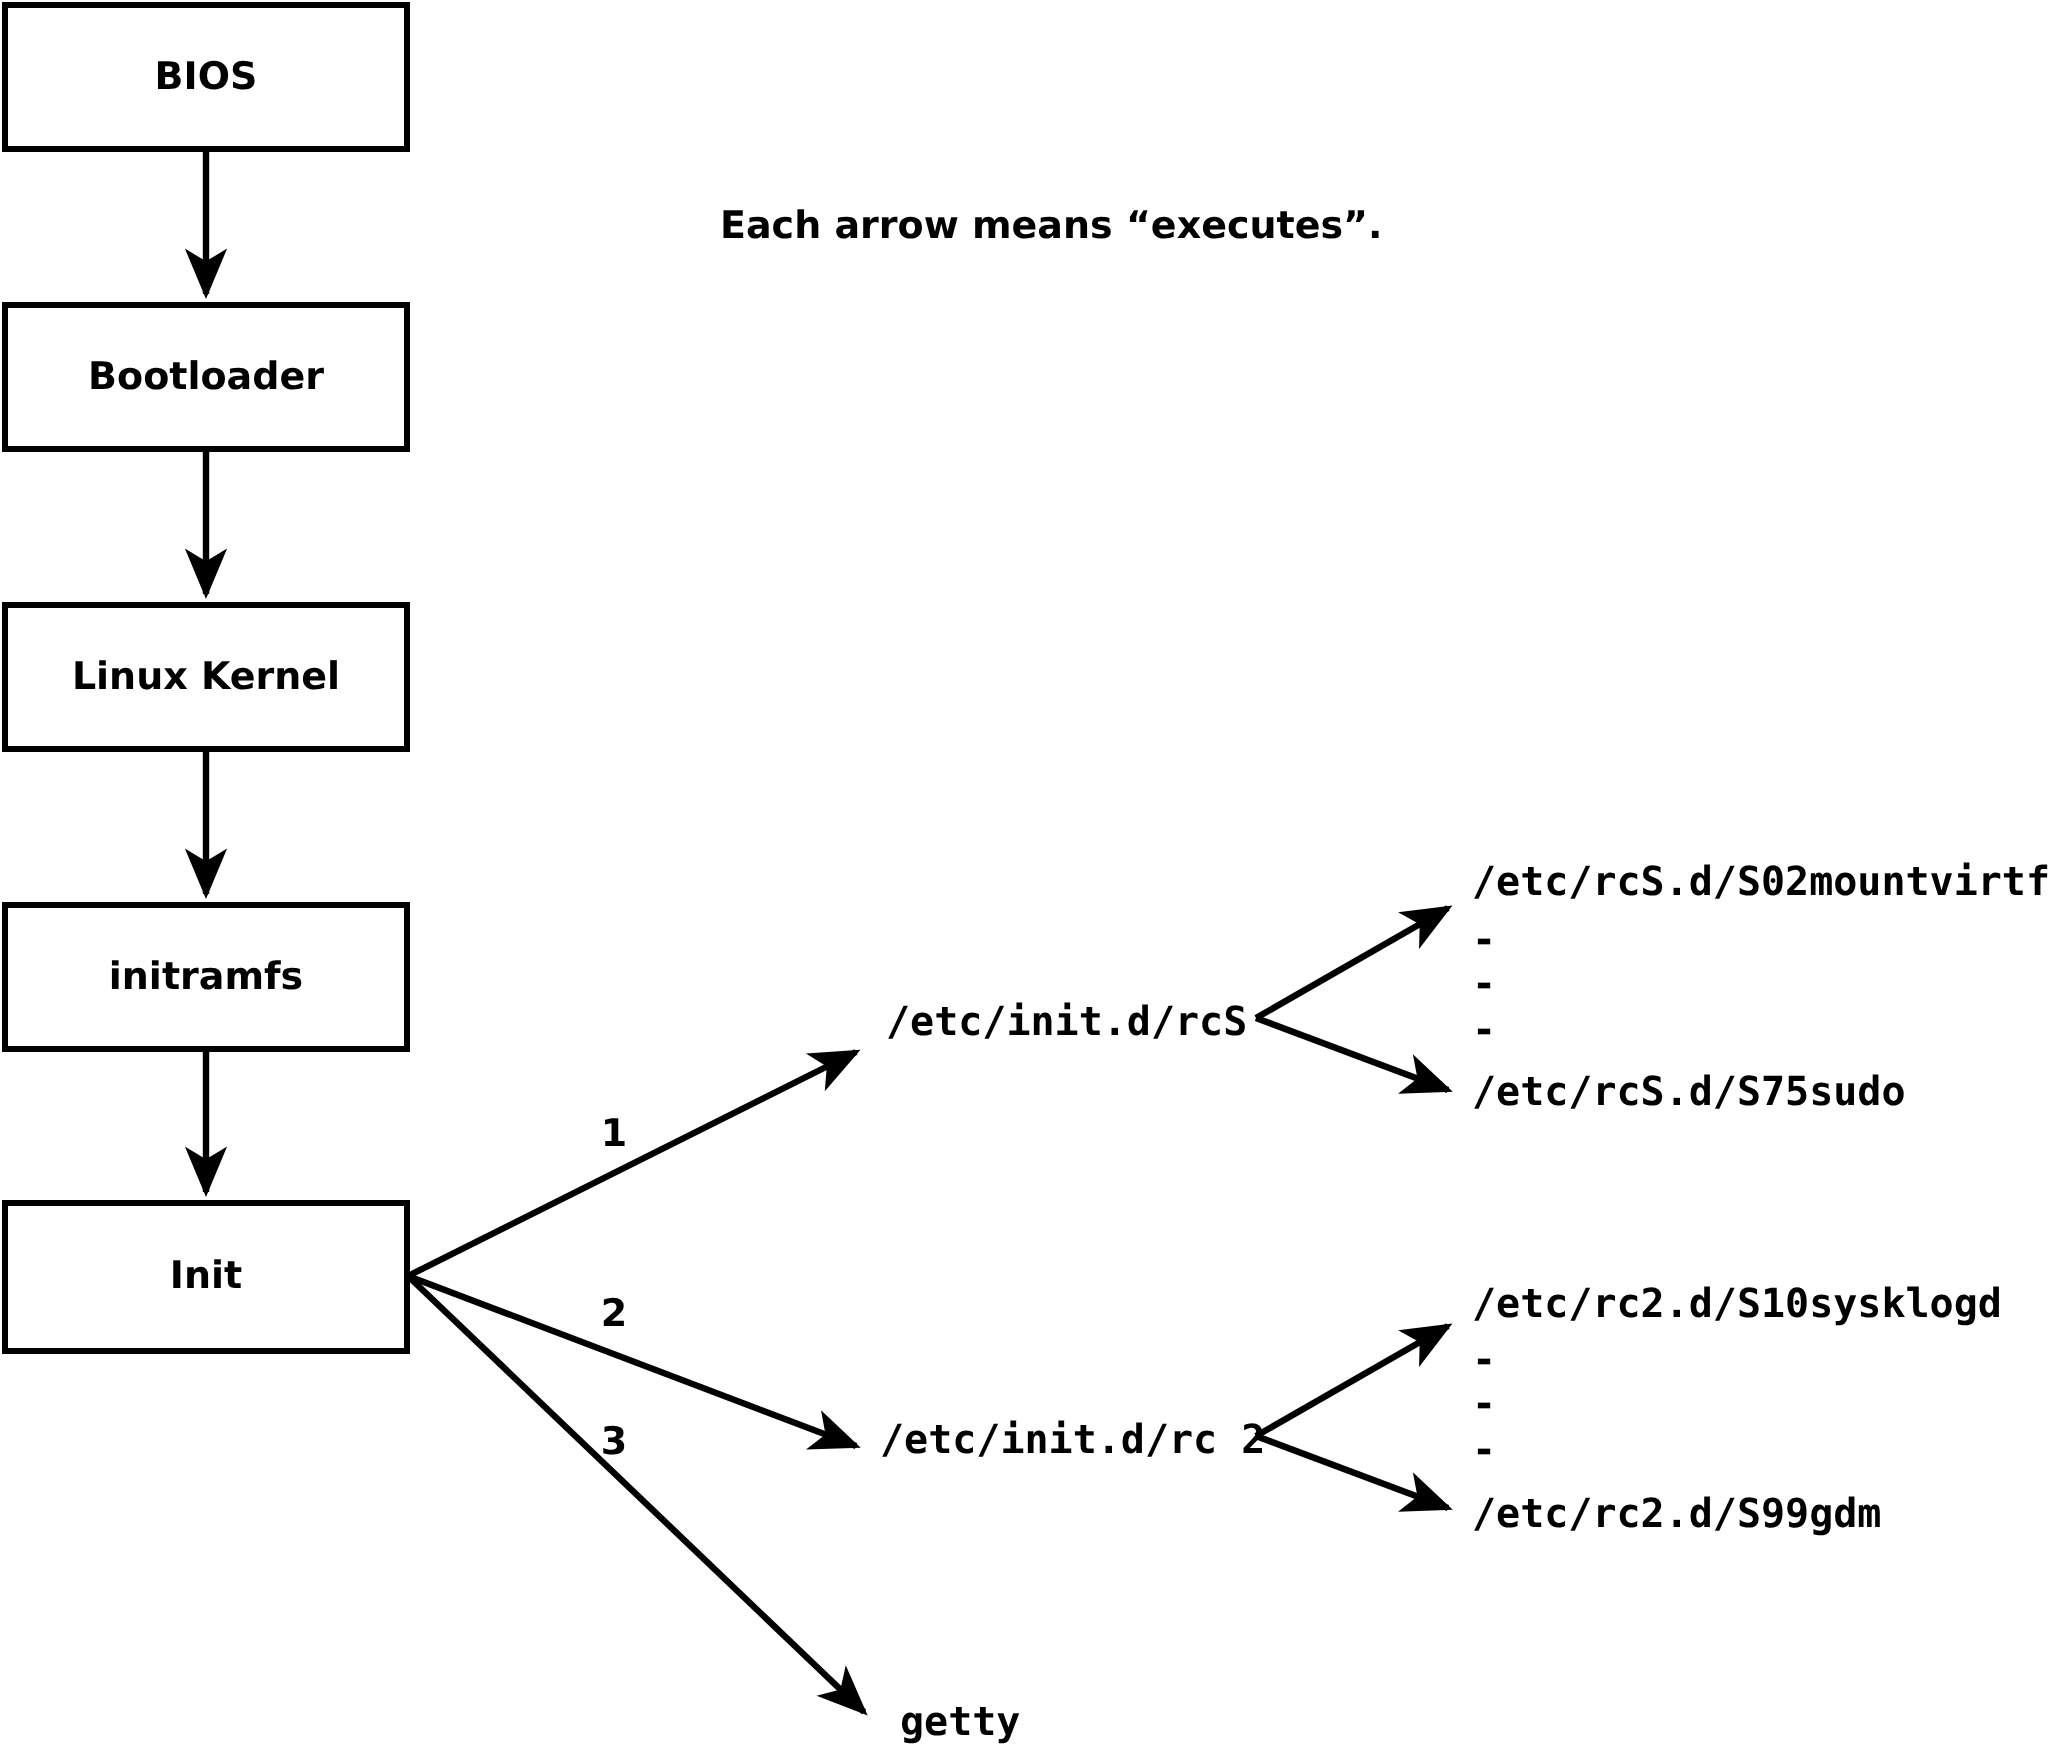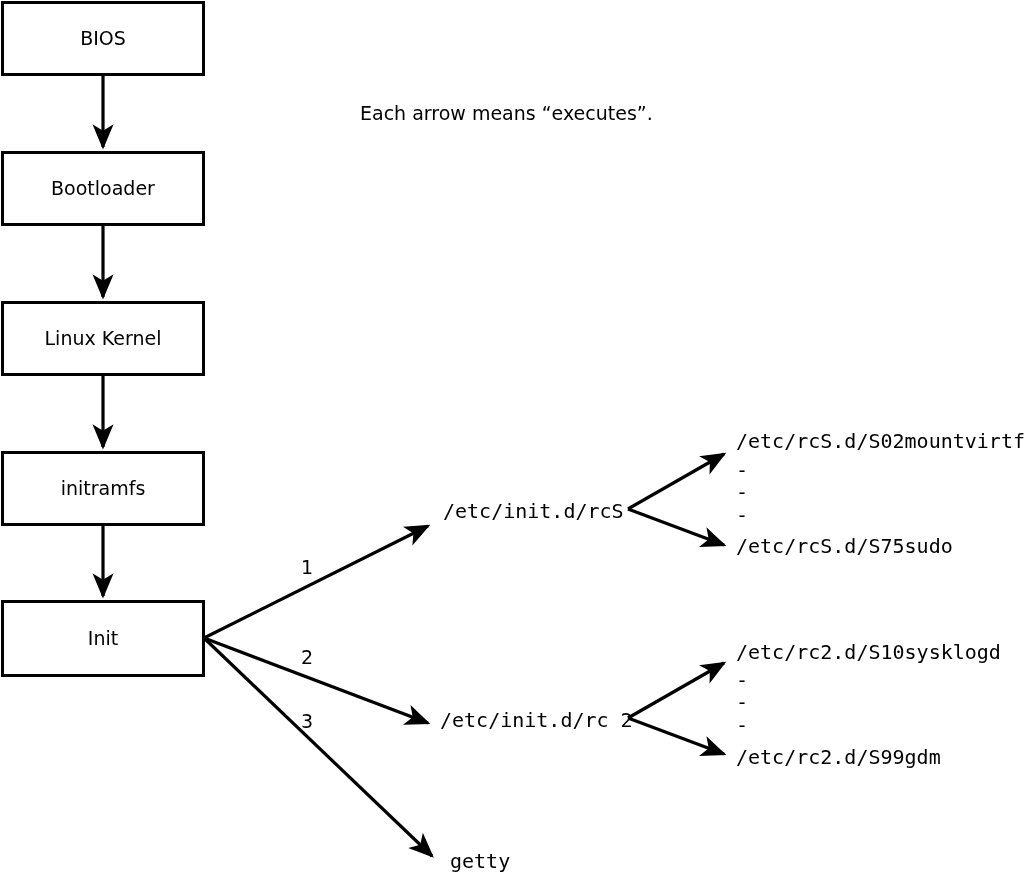--- a/index.html
+++ b/index.html
@@ -8,20 +8,21 @@
     padding: 0;
     background: #ffffff;
   }
   #canvas {
     position: relative;
     width: 1024px;
     height: 875px;
     background: #ffffff;
     overflow: hidden;
     font-family: "DejaVu Sans", sans-serif;
+    font-weight: bold;
   }
   svg.diagram {
     position: absolute;
     left: 0;
     top: 0;
     width: 1024px;
     height: 875px;
   }
   .box-rect {
     fill: #ffffff;

